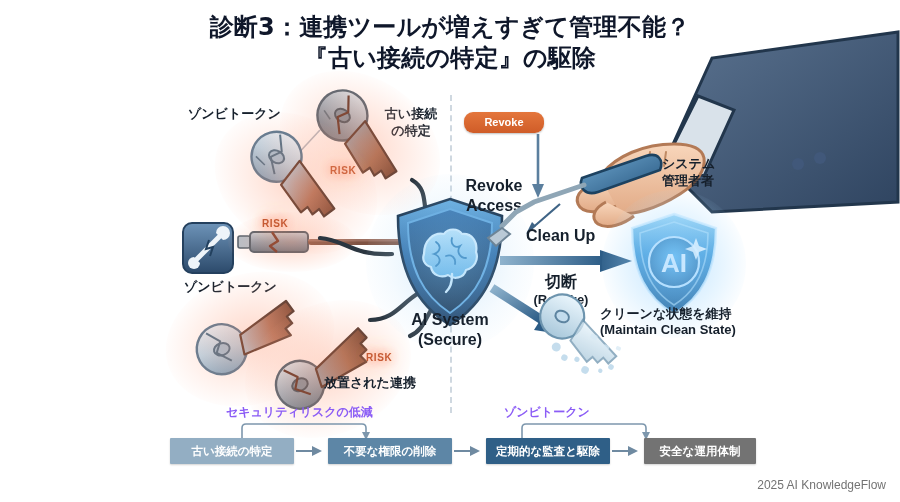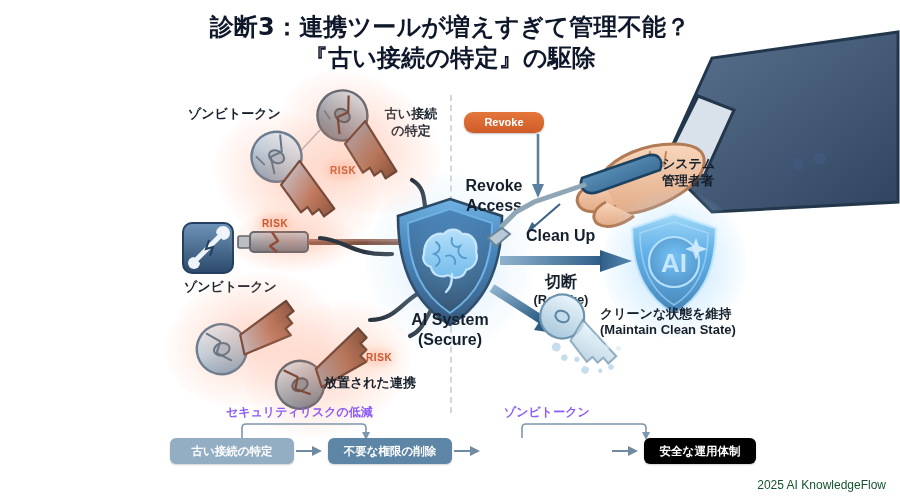--- a/index.html
+++ b/index.html
@@ -41,28 +41,28 @@
          background:radial-gradient(ellipse at center,rgba(255,140,100,.34) 0%,rgba(255,170,140,.17) 48%,rgba(255,200,180,0) 75%);}
 
   
   #shield-ai{left:392px;top:196px;width:116px;height:132px;}
   #ai-badge{left:628px;top:212px;width:92px;height:104px;}
   .aiglow{position:absolute;left:-26px;top:-22px;right:-26px;bottom:-22px;border-radius:50%;
           background:radial-gradient(ellipse at center,rgba(140,205,255,.55) 0%,rgba(170,220,255,.26) 50%,rgba(200,235,255,0) 76%);}
 
   
   #flow{left:170px;top:404px;width:560px;height:72px;}
-  .fbox{position:absolute;top:34px;height:26px;border-radius:6px;color:#fff;
+  .fbox{position:absolute;top:34px;height:26px;border-radius:1px;color:#fff;
         font-size:11.5px;font-weight:bold;text-align:center;line-height:26px;
         box-shadow:0 1px 2px rgba(0,0,0,.18);}
   .farrow{position:absolute;top:41px;width:26px;height:12px;}
   .caplbl{position:absolute;top:0;font-size:12px;font-weight:bold;color:#8b5cf6;white-space:nowrap;}
 
   
-  #footer{right:14px;bottom:10px;font-size:12px;color:#14532d;font-weight:500;}
+  #footer{right:14px;bottom:10px;font-size:12px;color:#737373;font-weight:500;}
 
   svg{display:block;overflow:visible;}
 </style>
 </head>
 <body>
 
 <div id="stage">
 
   <div class="abs jp" id="title">
     <span>診断3：連携ツールが増えすぎて管理不能？</span>
@@ -379,21 +379,22 @@
       <path d="M4 16 L4 6 Q4 2 8 2 L124 2 Q128 2 128 6 L128 10" fill="none" stroke="#7d97ad" stroke-width="1.6"></path>
       <path d="M128 18 L124 10 L132 10 Z" fill="#7d97ad"></path>
     </svg>
     <svg class="abs" style="left:348px;top:18px;" width="134" height="18">
       <path d="M4 16 L4 6 Q4 2 8 2 L124 2 Q128 2 128 6 L128 10" fill="none" stroke="#7d97ad" stroke-width="1.6"></path>
       <path d="M128 18 L124 10 L132 10 Z" fill="#7d97ad"></path>
     </svg>
 
     <div class="fbox jp" style="left: 0px; width: 124px; background: rgb(147, 174, 195);">古い接続の特定</div>
     <div class="fbox jp" style="left: 158px; width: 124px; background: rgb(93, 134, 166);">不要な権限の削除</div>
-    <div class="fbox jp" style="left: 474px; width: 112px; background: #000000;">安全な運用体制</div>
+    <div class="fbox jp" style="left: 316px; width: 124px; background: rgb(47, 95, 135);">定期的な監査と駆除</div>
+    <div class="fbox jp" style="left: 474px; width: 112px; background: #737373;">安全な運用体制</div>
 
     <svg class="farrow" style="left:126px;" viewBox="0 0 26 12">
       <line x1="0" y1="6" x2="17" y2="6" stroke="#6f8aa1" stroke-width="2"></line>
         <path d="M26 6 L16 1 L16 11 Z" fill="#6f8aa1"></path>
     </svg>
     <svg class="farrow" style="left:284px;" viewBox="0 0 26 12">
       <line x1="0" y1="6" x2="17" y2="6" stroke="#6f8aa1" stroke-width="2"></line>
         <path d="M26 6 L16 1 L16 11 Z" fill="#6f8aa1"></path>
     </svg>
     <svg class="farrow" style="left:442px;" viewBox="0 0 26 12">

